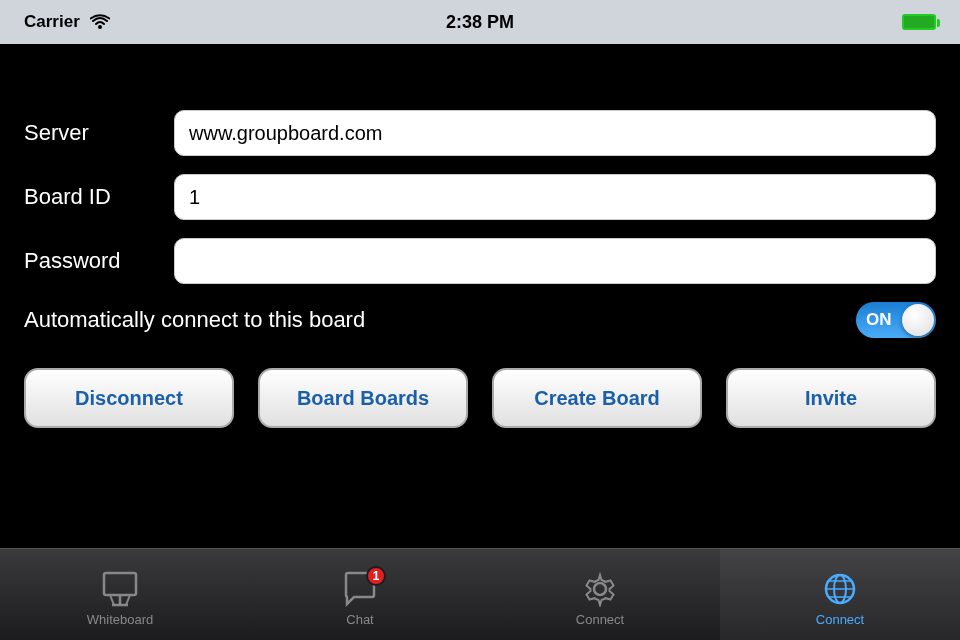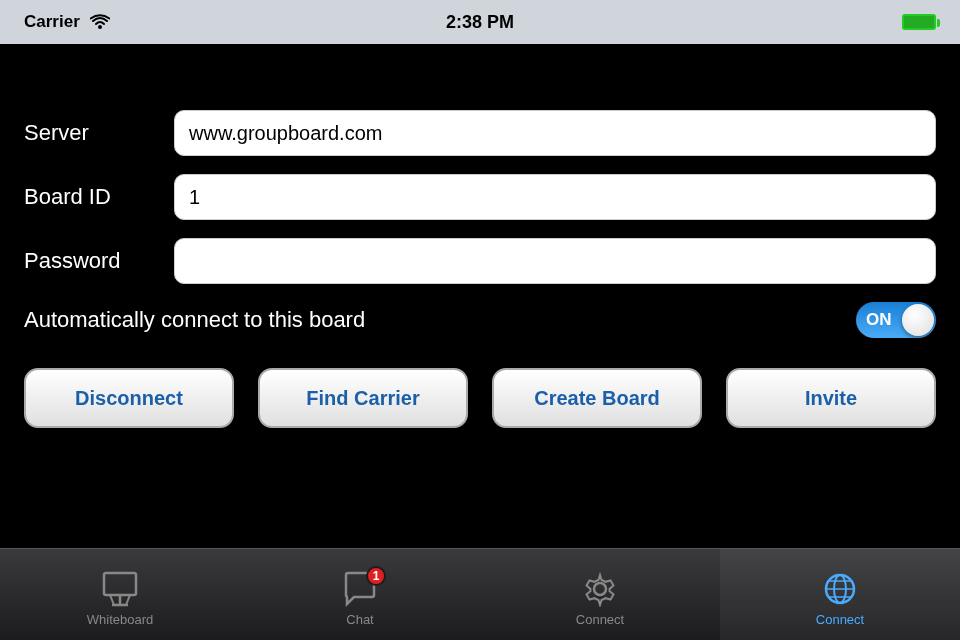--- a/index.html
+++ b/index.html
@@ -284,21 +284,21 @@
   <div class="auto-connect-row">
     <span class="auto-connect-label">Automatically connect to this board</span>
     <div class="toggle-switch">
       <span class="toggle-label">ON</span>
       <div class="toggle-knob"></div>
     </div>
   </div>
 
   <div class="buttons-row">
     <button class="action-btn">Disconnect</button>
-    <button class="action-btn">Find Carrier</button>
+    <button class="action-btn">Board Boards</button>
     <button class="action-btn">Create Board</button>
     <button class="action-btn">Invite</button>
   </div>
 </div>
 
 <div id="tab-bar">
 
   <div class="tab-item">
     <div class="tab-icon-wrap">
       <svg width="40" height="36" viewBox="0 0 40 36">

